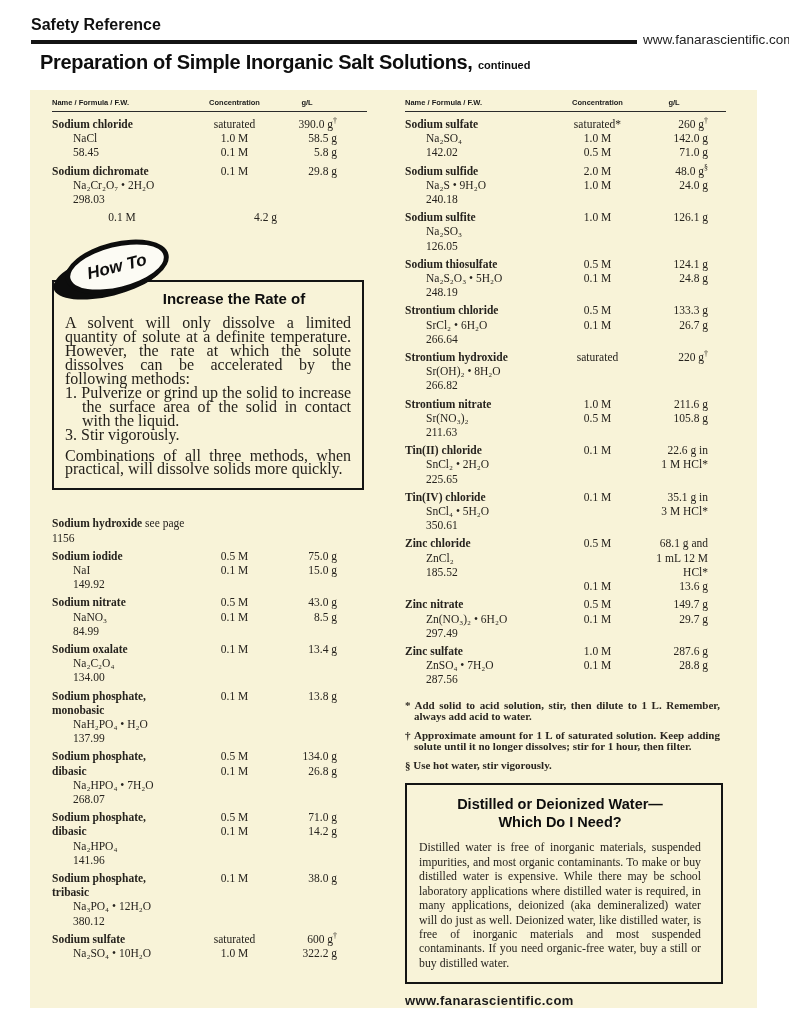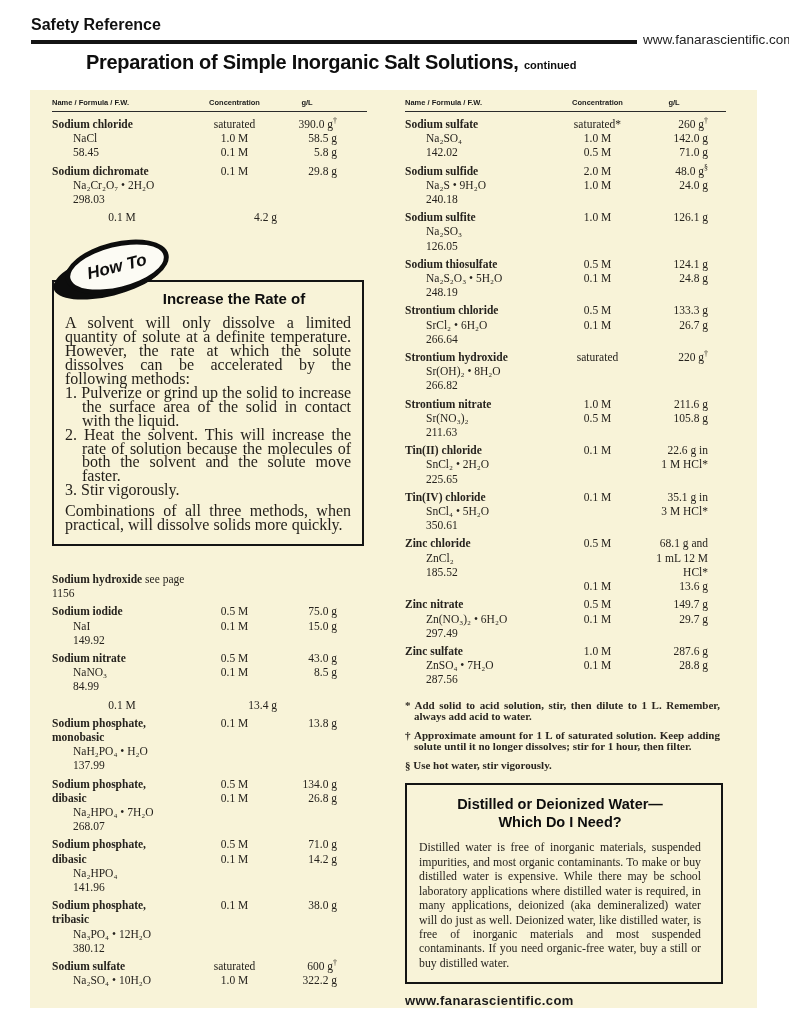--- a/index.html
+++ b/index.html
@@ -4,21 +4,21 @@
 <style>
   html,body{margin:0;padding:0;}
   body{
     width:789px;height:1024px;position:relative;background:#ffffff;
     font-family:"Liberation Serif", serif;color:#211e19;overflow:hidden;
   }
   
   .section-label{position:absolute;left:31px;top:16px;font-family:"Liberation Sans",sans-serif;font-weight:bold;font-size:16px;color:#111;}
   .header-rule{position:absolute;left:31px;top:40px;width:606px;height:4px;background:#141414;}
   .header-url{position:absolute;left:643px;top:32px;font-family:"Liberation Sans",sans-serif;font-size:13.5px;color:#222;}
-  .page-title{position:absolute;left:40px;top:51px;font-family:"Liberation Sans",sans-serif;font-weight:bold;font-size:20px;letter-spacing:-0.3px;color:#0e0e0e;margin-left:46px;}
+  .page-title{position:absolute;left:40px;top:51px;font-family:"Liberation Sans",sans-serif;font-weight:bold;font-size:20px;letter-spacing:-0.3px;color:#0e0e0e;}
   .page-title .suffix{font-size:11px;font-weight:bold;letter-spacing:0;}
   
   .cream{position:absolute;left:30px;top:90px;width:727px;height:918px;background:#f8f3d8;}
   
   .col{position:absolute;top:96px;}
   .col-left{left:52px;width:315px;}
   .col-right{left:405px;width:321px;}
   .thead{display:grid;font-family:"Liberation Sans",sans-serif;font-weight:bold;font-size:7.5px;color:#1a1a1a;
          border-bottom:1px solid #2b2b2b;padding:2px 0 4px 0;margin-bottom:5px;}
   .col-left .thead{grid-template-columns:140px 85px 60px;}
@@ -124,21 +124,20 @@
           <span class="badge-text">How To</span>
         </div>
       </div>
       <div class="howto-title">
         <div>Increase the Rate of</div>
       </div>
       <div class="howto-body">
         <div>A solvent will only dissolve a limited quantity of solute at a definite temperature. However, the rate at which the solute dissolves can be accelerated by the following methods:</div>
         <div id="howto-items">
             <div class="howto-item">1. Pulverize or grind up the solid to increase the surface area of the solid in contact with the liquid.</div>
-            <div class="howto-item">2. Heat the solvent. This will increase the rate of solution because the molecules of both the solvent and the solute move faster.</div>
             <div class="howto-item">3. Stir vigorously.</div>
           </div>
         <div class="howto-outro">Combinations of all three methods, when practical, will dissolve solids more quickly.</div>
       </div>
     </div>
 
     <div id="left-bottom-entries">
         <div class="entry">
           <div class="cell-name">
             <div class="nm">Sodium hydroxide<span class="note"> see page 1156</span></div>
@@ -170,20 +169,25 @@
           <div class="cell-conc">
             <div class="conc-line">0.5 M</div>
             <div class="conc-line">0.1 M</div>
           </div>
           <div class="cell-amt">
             <div class="amt-line">43.0 g</div>
             <div class="amt-line">8.5 g</div>
           </div>
         </div>
         <div class="entry">
+          <div class="cell-name">
+            <div class="nm">Sodium oxalate</div>
+            <div class="sub">Na₂C₂O₄</div>
+            <div class="sub">134.00</div>
+          </div>
           <div class="cell-conc">
             <div class="conc-line">0.1 M</div>
           </div>
           <div class="cell-amt">
             <div class="amt-line">13.4 g</div>
           </div>
         </div>
         <div class="entry">
           <div class="cell-name">
             <div class="nm">Sodium phosphate,</div>

